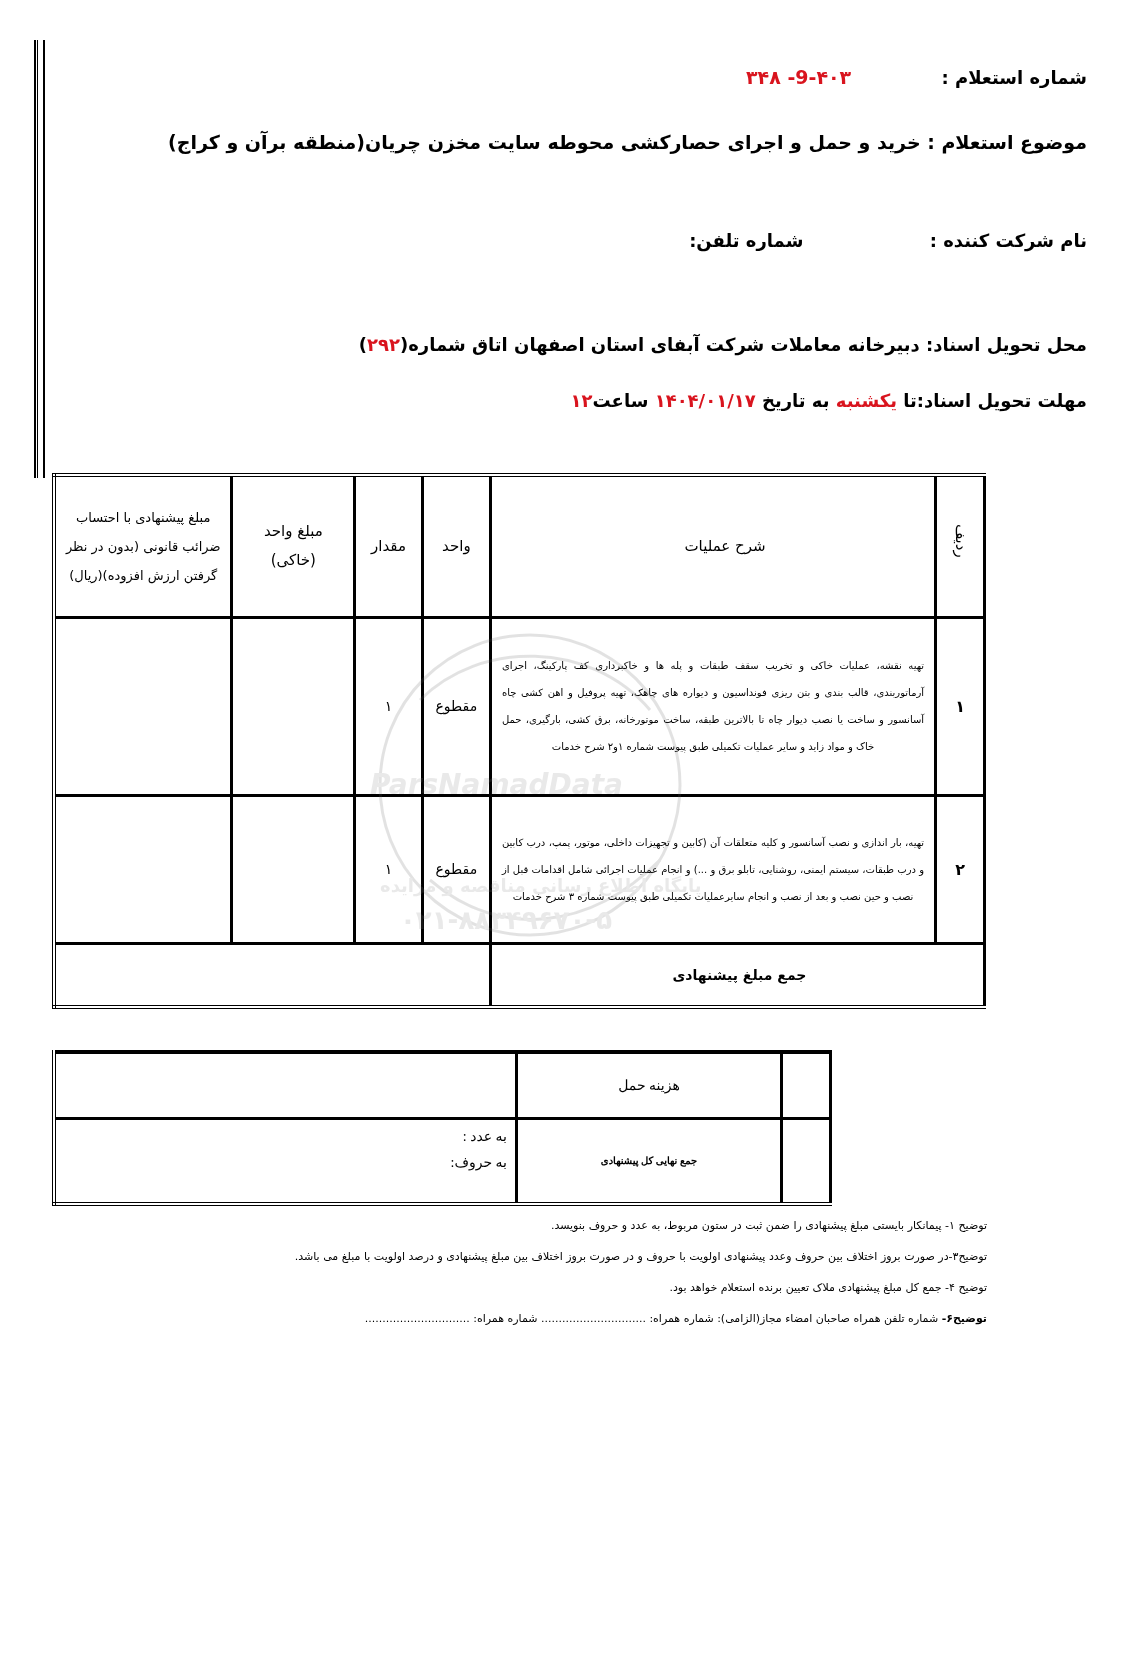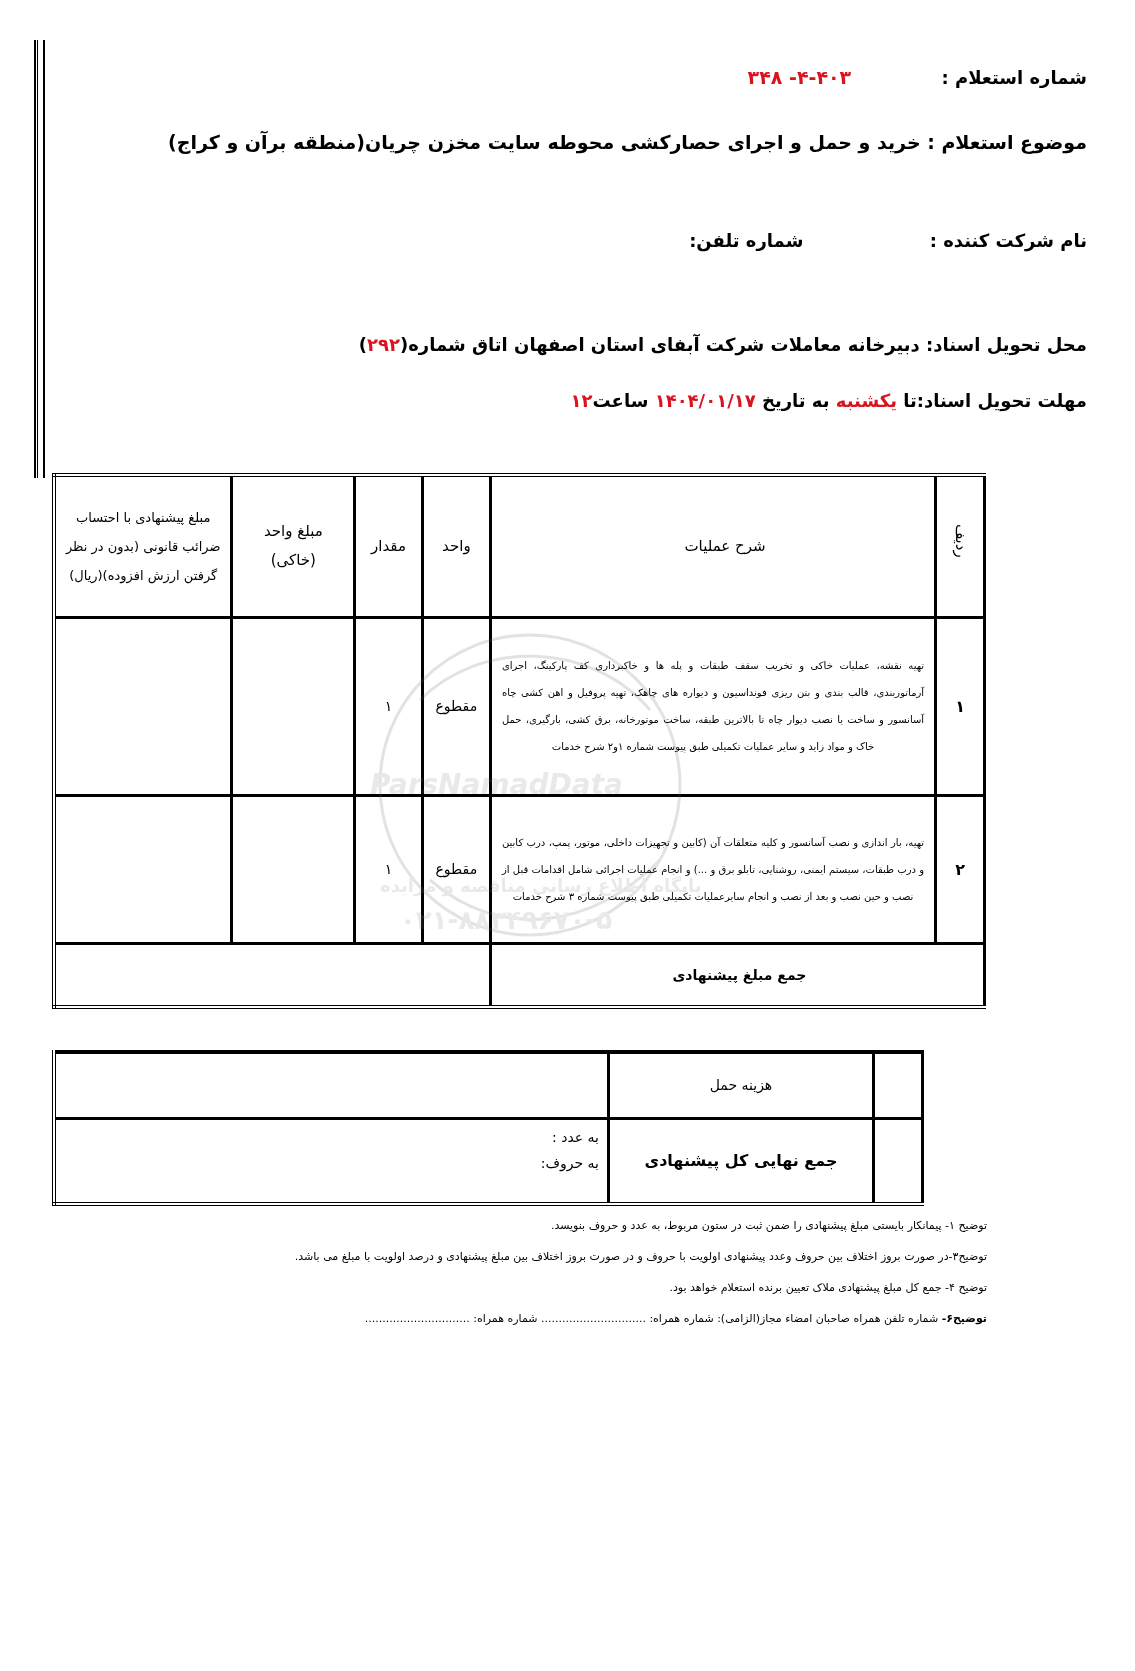--- a/index.html
+++ b/index.html
@@ -19,39 +19,39 @@
 
   table { border-collapse: collapse; direction: rtl; position: absolute; }
   td, th { border: 3px solid #000; padding: 4px 8px; vertical-align: middle; text-align: center; }
 
   #main-table { left: 52px; top: 473px; width: 934px; border-top: 4px double #000; border-left: 4px double #000; border-bottom: 4px double #000; }
   #main-table th { font-weight: normal; font-size: 15px; line-height: 29px; }
   .desc { text-align: justify; text-align-last: center; font-size: 10px; line-height: 27px; padding: 21px 10px; }
   .rownum { font-weight: bold; font-size: 16px; width: 30px; }
   .row-header-vert { writing-mode: vertical-rl; font-size: 15px; }
 
-  #totals-table { left: 52px; top: 1050px; width: 872px; border-top: 4px solid #000; border-left: 4px double #000; border-bottom: 4px double #000; }
+  #totals-table { left: 52px; top: 1050px; width: 780px; border-top: 4px solid #000; border-left: 4px double #000; border-bottom: 4px double #000; font-family: Liberation Serif, serif; }
   #totals-table td { font-size: 14px; }
   .amount-labels { text-align: right; font-size: 12.5px; line-height: 26px; vertical-align: top; padding-top: 4px; }
 
   .notes { position: absolute; right: 148px; left: 95px; top: 1210px; font-size: 11px; line-height: 31px; text-align: right; }
   .notes p { margin: 0; }
   .notes .lead { font-weight: bold; }
 
   .watermark { position: absolute; left: 360px; top: 620px; width: 340px; height: 330px; opacity: 0.18; pointer-events: none; }
   .wm-text { position: absolute; color: #888; font-weight: bold; white-space: nowrap; direction: ltr; }
 </style>
 </head>
 <body>
 
 <div class="triple-v"></div>
 
 <div class="hdr-line" style="top:66px;">
   <span>شماره استعلام  :</span>
-  <span class="red" style="margin-right:84px; font-size:19px;">۴۰۳-۴- ۳۴۸</span>
+  <span class="red" style="margin-right:84px; font-size:19px;">۴۰۳-9- ۳۴۸</span>
 </div>
 
 <div class="hdr-line" style="top:131px; font-size:19px;">
   <span>موضوع استعلام :</span>
   <span>خرید و حمل و اجرای حصارکشی محوطه سایت مخزن چریان(منطقه برآن و کراج)</span>
 </div>
 
 <div class="hdr-line" style="top:230px;">
   <span>نام شرکت کننده :</span>
   <span style="margin-right:120px;">شماره تلفن:</span>
@@ -105,21 +105,21 @@
 
 <table id="totals-table">
   <tbody>
       <tr style="height:66px;">
     <td style="width:30px;"></td>
     <td style="width:246px;">هزینه حمل</td>
     <td></td>
   </tr>
   <tr style="height:86px;">
     <td></td>
-    <td style="font-weight:bold; font-size:16px;">جمع نهایی کل پیشنهادی</td>
+    <td style="font-weight:bold; font-size:10px;">جمع نهایی کل پیشنهادی</td>
     <td class="amount-labels">
       <div>به عدد :</div>
       <div>به حروف:</div>
     </td>
   </tr>
 </tbody>
   </table>
 
 <div class="notes">
   <p><span>توضیح ۱-</span><span> پیمانکار بایستی مبلغ پیشنهادی را ضمن ثبت در ستون مربوط، به عدد و حروف بنویسد.</span></p>

